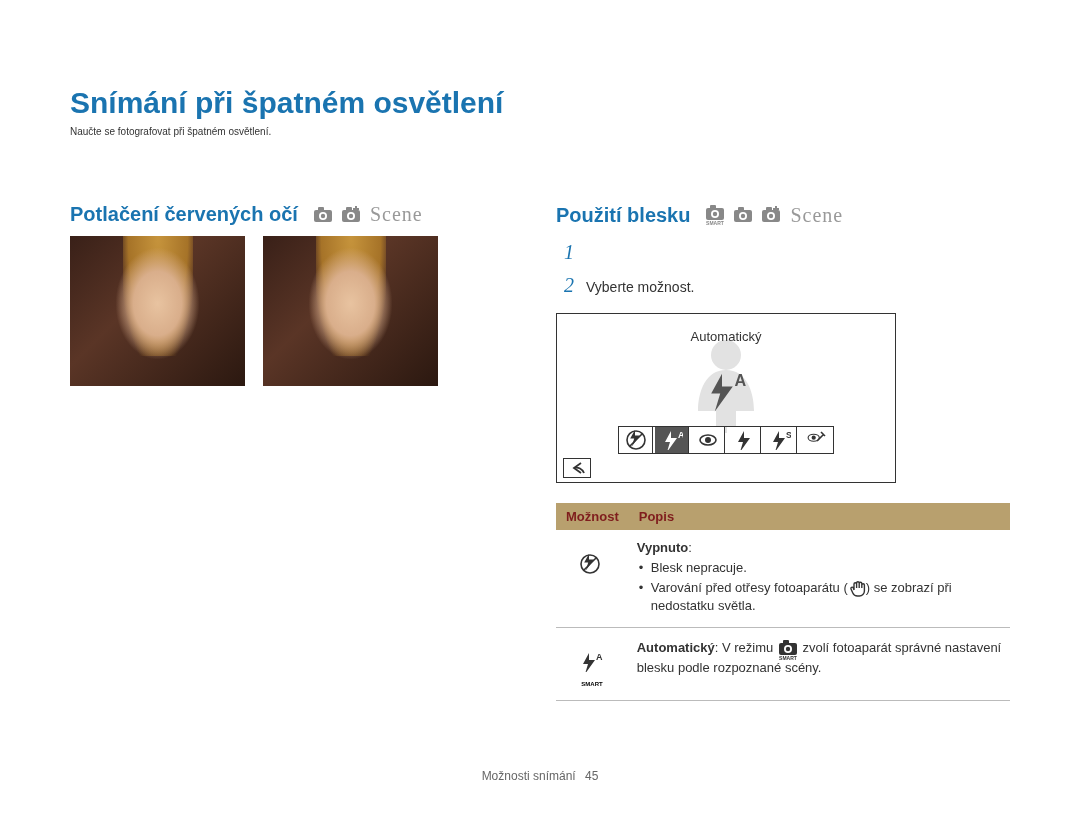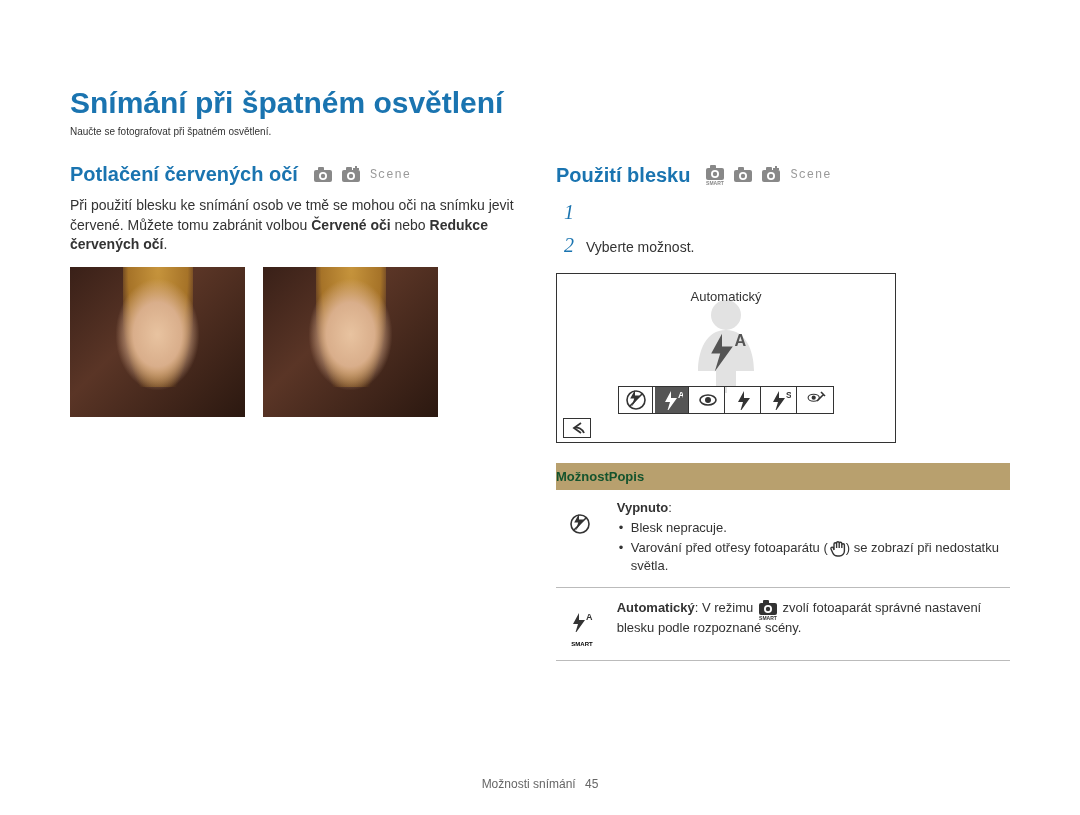--- a/index.html
+++ b/index.html
@@ -29,34 +29,35 @@
     gap: 32px;
   }
   .col {
     flex: 1;
   }
   .sec-title-row {
     display: flex;
     align-items: center;
     gap: 14px;
     margin-bottom: 10px;
+    margin-top: 40px;
   }
   .sec-title {
     font-size: 20px;
     color: #1a74b0;
   }
   .mode-icons {
     display: flex;
     align-items: center;
     gap: 6px;
     color: #888;
     font-size: 16px;
   }
   .mode-icons svg { display: block; }
-  .scene-txt { font-family: Liberation Mono, monospace; letter-spacing: 1px; font-size: 12px; color: #999; }
+  .scene-txt { font-family: Liberation Serif, serif; letter-spacing: 1px; font-size: 20px; color: #999; }
   .para { line-height: 1.4; margin-bottom: 12px; }
   .bold { font-weight: bold; }
   .photo-row { display: flex; gap: 18px; margin-top: 10px; }
   .photo {
     width: 175px; height: 150px;
     background: linear-gradient(135deg,#392018 0%,#5a3526 40%,#2b1810 100%);
     position: relative; overflow: hidden;
   }
   .photo::after {
     content:""; position:absolute; inset:0;
@@ -99,35 +100,35 @@
   .lcd-back {
     position:absolute; bottom:4px; left:6px;
     width:28px; height:20px; border:1px solid #333; display:flex;
     align-items:center; justify-content:center; background:#fff;
   }
 
   table.opts {
     border-collapse: collapse; width:100%; font-size:13px;
   }
   table.opts th {
-    background:#b8a06e; color:#14532d; text-align:left;
-    padding:6px 0; font-weight:bold; font-size:13px;
+    background:#b8a06e; color:#7f1d1d; text-align:left;
+    padding:6px 10px; font-weight:bold; font-size:13px;
   }
   table.opts td {
     border-bottom:1px solid #bbb; padding:10px 8px; vertical-align:top;
   }
   table.opts td.icon-cell {
     width:44px; text-align:center; padding-top:24px;
   }
   table.opts ul { list-style:none; margin-top:4px; }
   table.opts li { position:relative; padding-left:14px; margin:2px 0; line-height:1.35; }
   table.opts li::before { content:"•"; position:absolute; left:2px; top:0; }
 
   .footer {
-    position:absolute; bottom:24px; left:50%; transform:translateX(-50%);
+    position:absolute; bottom:32px; left:50%; transform:translateX(-50%);
     font-size:12px; color:#666;
   }
   .pn { margin-left:6px; }
 </style>
 </head>
 <body>
 
 <svg width="0" height="0" style="position:absolute">
   <defs>
     <g id="cam">
@@ -194,23 +195,20 @@
       <div class="mode-icons">
         <svg width="22" height="20">
             <use href="#cam"></use>
           </svg>
         <svg width="24" height="20">
             <use href="#cam-plus"></use>
           </svg>
         <span class="scene-txt">Scene</span>
       </div>
     </div>
-    <p class="para">
-      <span>Při použití blesku ke snímání osob ve tmě se mohou oči na snímku jevit červené. Můžete tomu zabránit volbou </span><span class="bold">Červené oči</span><span> nebo </span><span class="bold">Redukce červených očí</span><span>.</span>
-    </p>
     <div class="photo-row">
       <div class="photo"></div>
       <div class="photo"></div>
     </div>
   </div>
 
   <div class="col">
     <div class="sec-title-row">
       <h2 class="sec-title">Použití blesku</h2>
       <div class="mode-icons">

